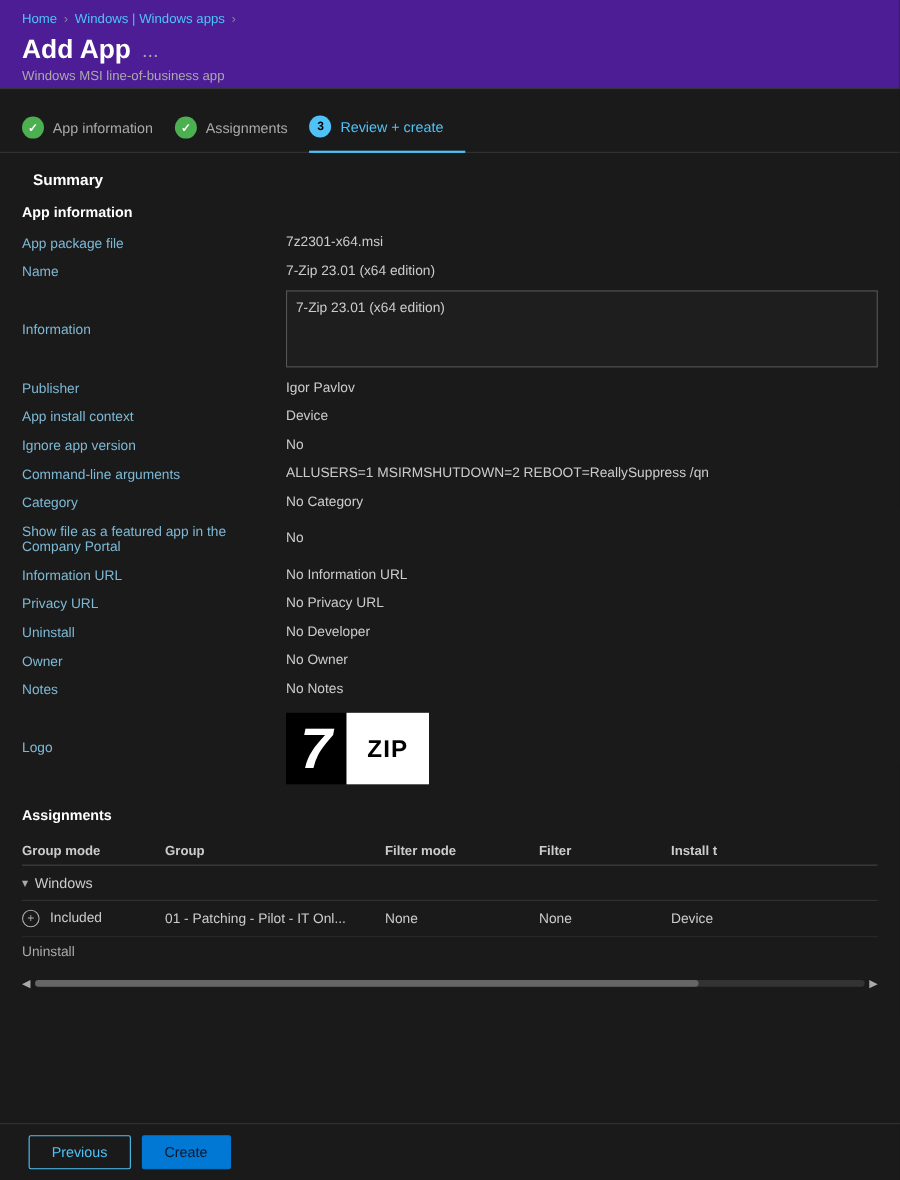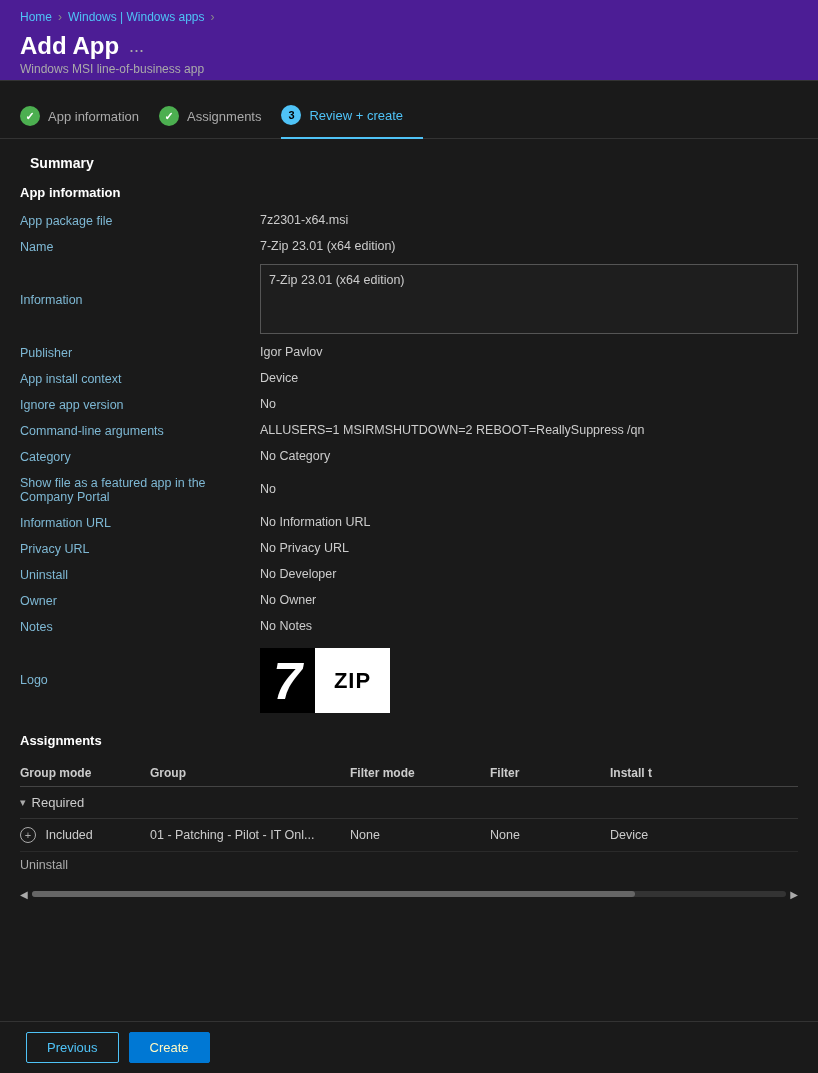--- a/index.html
+++ b/index.html
@@ -291,21 +291,21 @@
       border: 1px solid #4fc3f7;
       color: #4fc3f7;
       padding: 7px 20px;
       font-size: 13px;
       cursor: pointer;
       border-radius: 2px;
     }
     .btn-create {
       background: #0078d4;
       border: 1px solid #0078d4;
-      color: #fef9c3;
+      color: #0f172a;
       padding: 7px 20px;
       font-size: 13px;
       cursor: pointer;
       border-radius: 2px;
     }
   </style>
 </head>
 <body>
 
 <div class="top-bar">
@@ -429,21 +429,21 @@
       <div class="table-header">
         <div class="col-group-mode">Group mode</div>
         <div class="col-group">Group</div>
         <div class="col-filter-mode">Filter mode</div>
         <div class="col-filter">Filter</div>
         <div class="col-install">Install t</div>
       </div>
 
       <div class="required-row">
         <span class="chevron-icon">▾</span>
-        <span>Required</span>
+        <span>Windows</span>
       </div>
 
       <div class="data-row">
         <div class="col-group-mode">
           <span class="plus-circle">+</span>
           <span>Included</span>
         </div>
         <div class="col-group">01 - Patching - Pilot - IT Onl...</div>
         <div class="col-filter-mode">None</div>
         <div class="col-filter">None</div>

